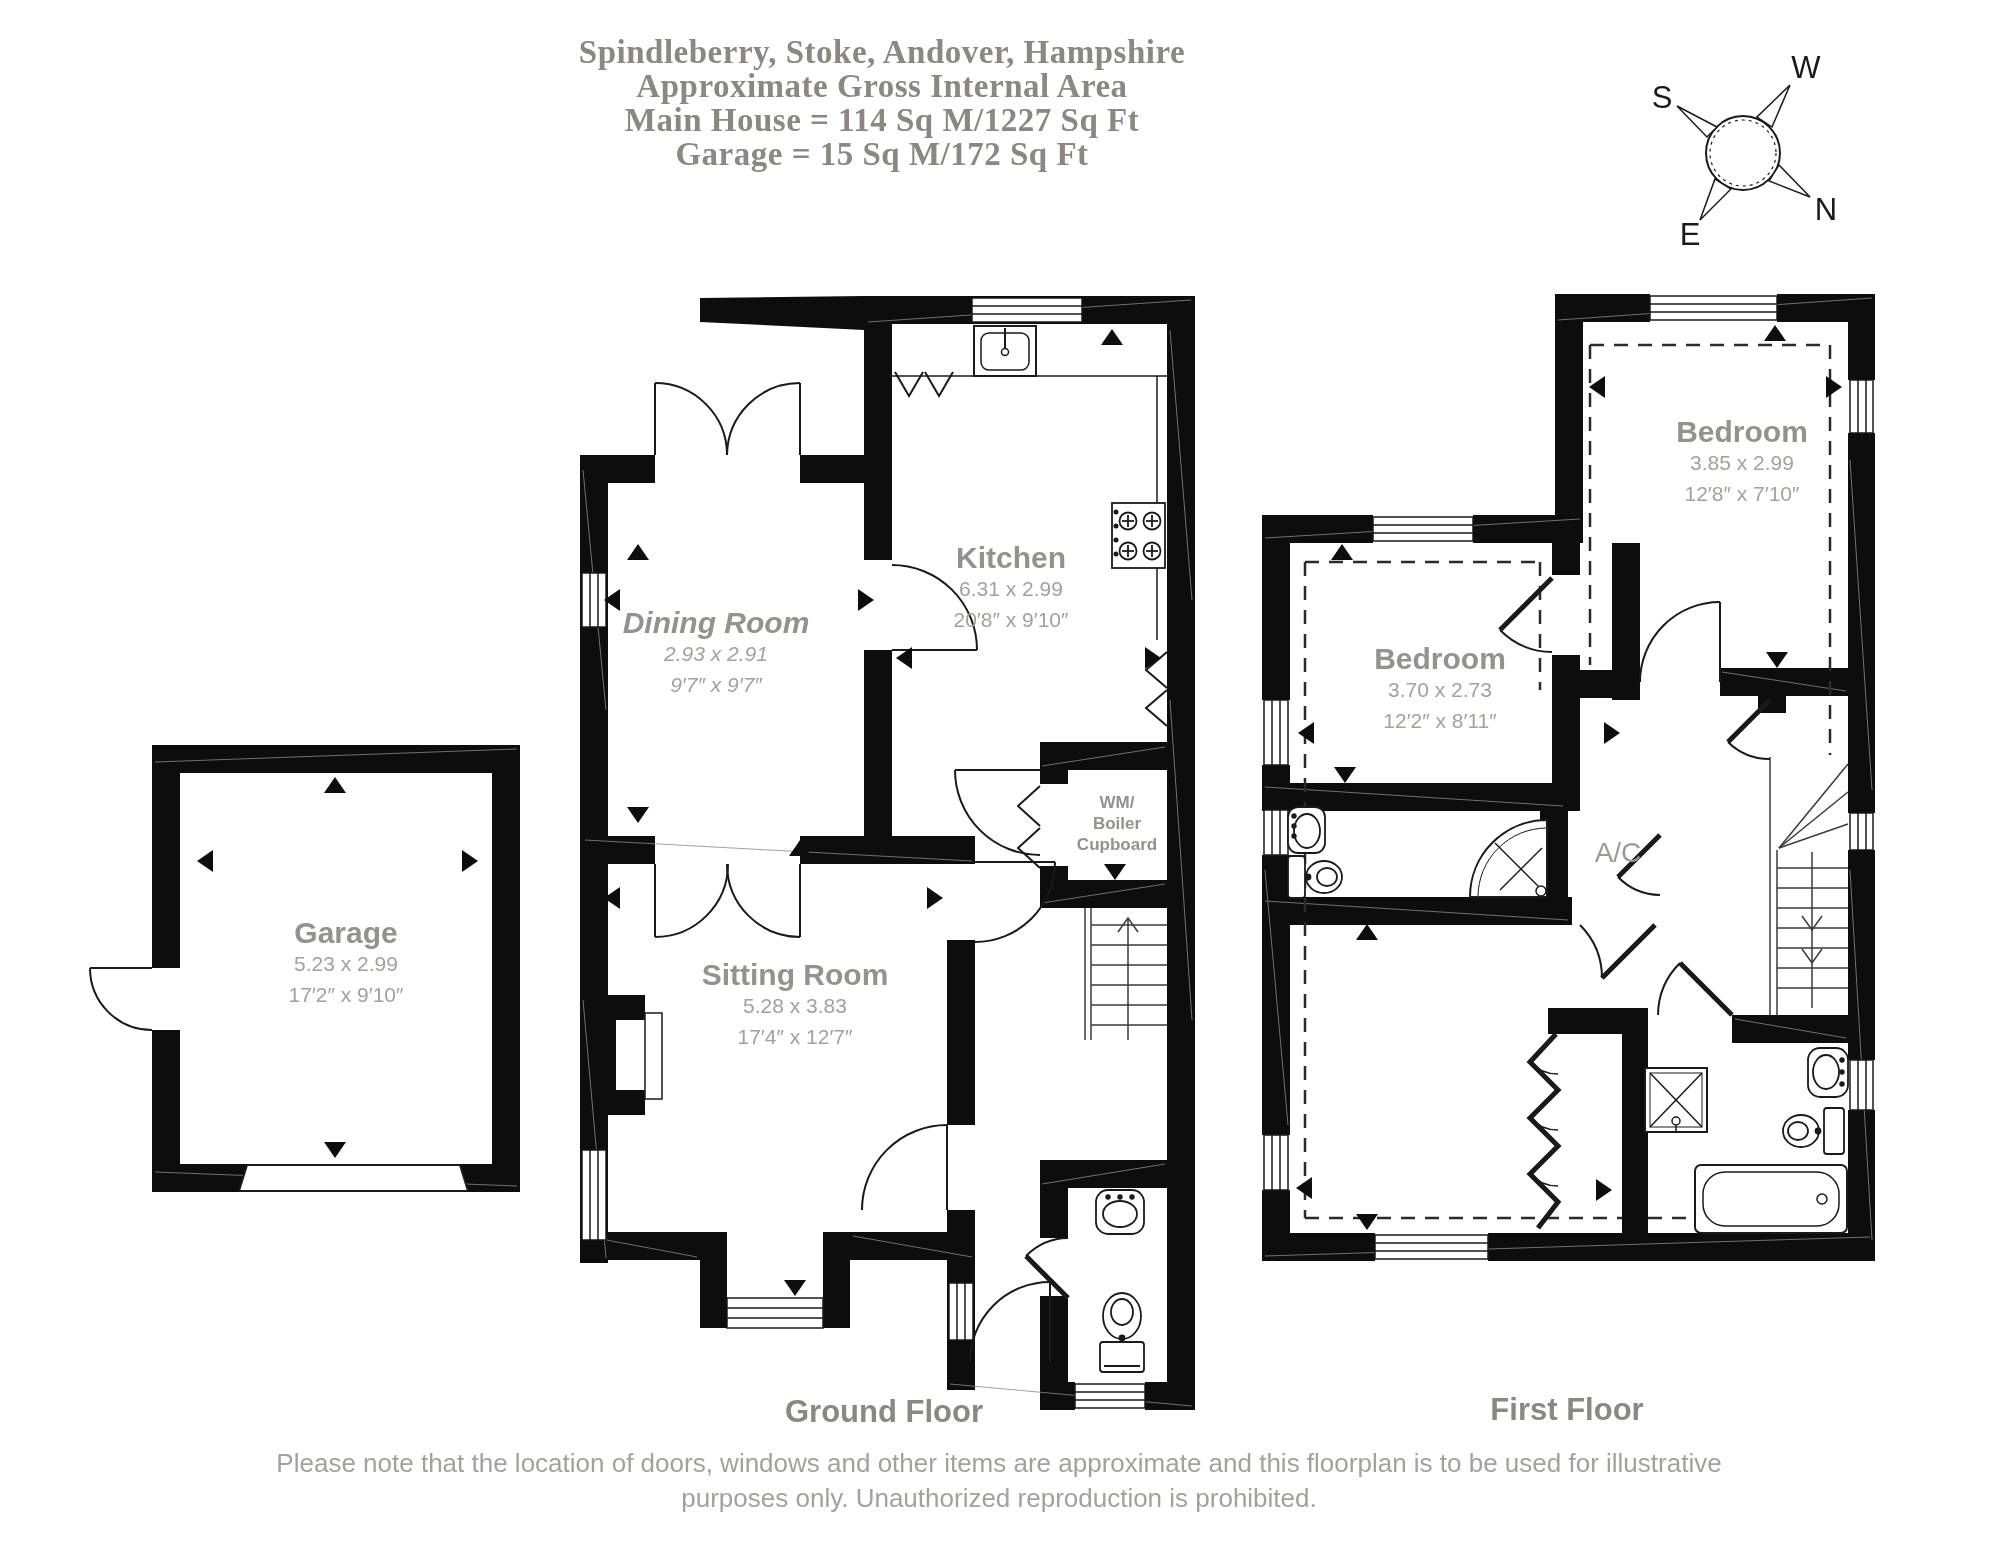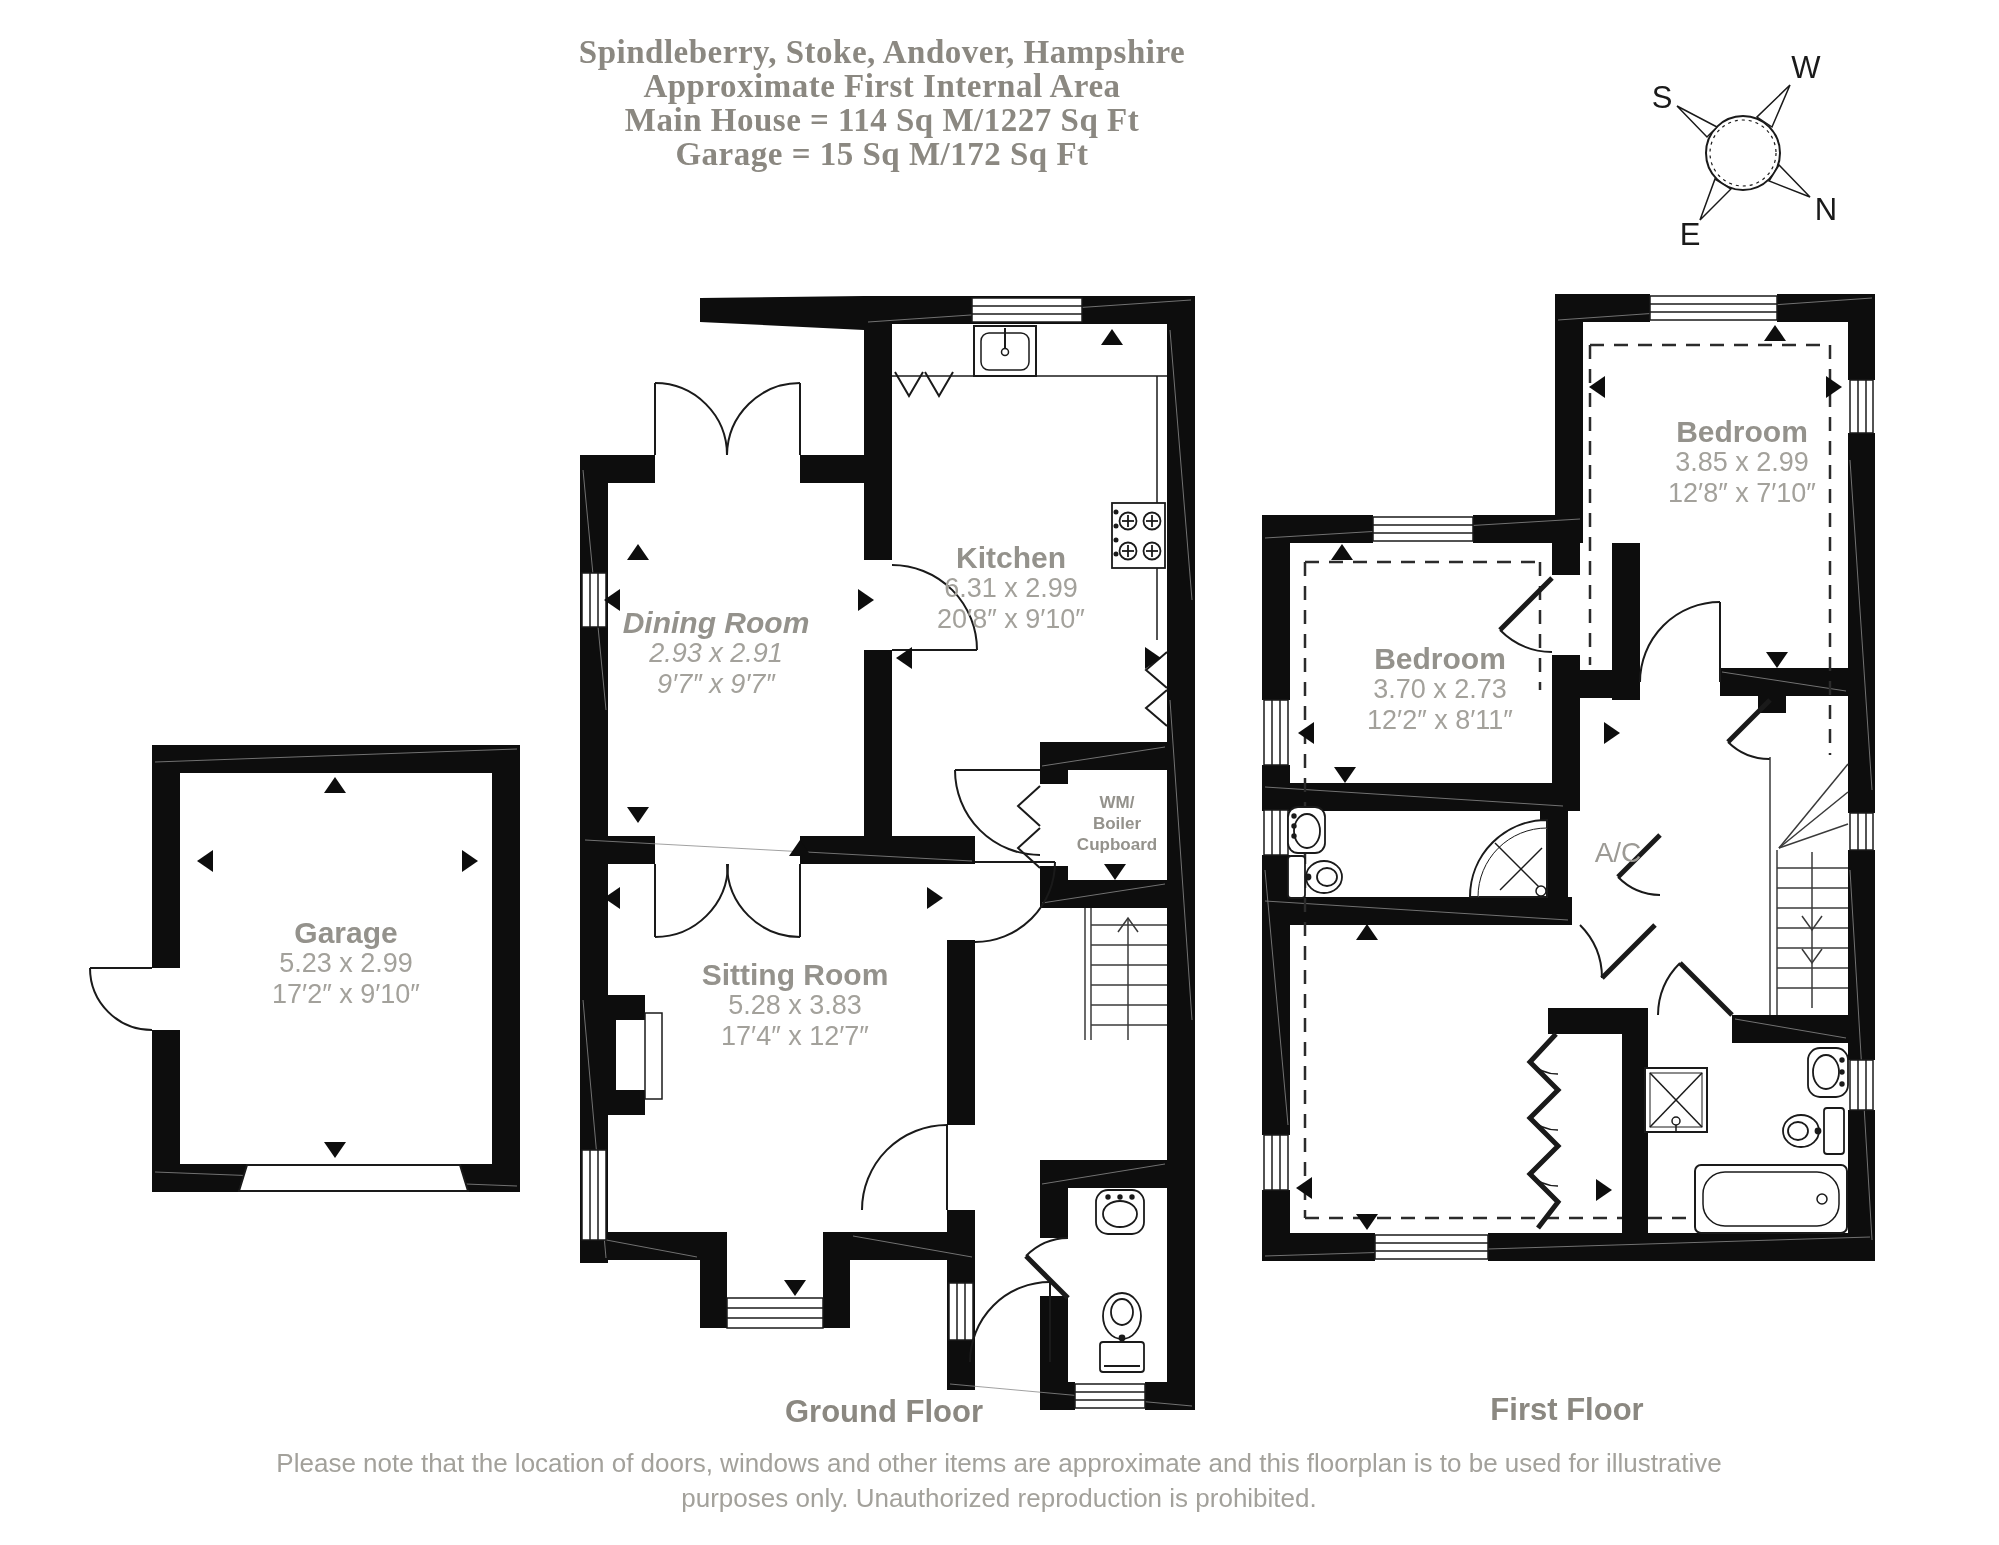--- a/index.html
+++ b/index.html
@@ -3,21 +3,21 @@
 <meta charset="utf-8">
 <style>
   html,body{margin:0;padding:0;background:#ffffff;}
   body{width:1999px;height:1545px;overflow:hidden;font-family:"Liberation Sans",sans-serif;}
   #stage{position:relative;width:1999px;height:1545px;background:#fff;}
   #plan-svg{position:absolute;left:0;top:0;}
   .abs{position:absolute;transform:translate(-50%,-50%);text-align:center;white-space:nowrap;}
   .title-block{line-height:34px;font-size:33px;font-weight:bold;color:#8b8881;letter-spacing:.5px;font-family:Liberation Serif, serif;}
   .room-label{line-height:31px;}
   .room-name{font-size:30px;font-weight:bold;color:#94928c;}
-  .room-dim{font-size:27px;color:#a3a19b;}
+  .room-dim{font-size:21px;color:#a3a19b;}
   .small-label{font-size:17px;font-weight:bold;color:#94928c;line-height:21px;}
   .ac-label{font-size:28px;color:#9c9a95;}
   .floor-label{font-size:31px;font-weight:bold;color:#8b8881;}
   .footer-line{font-size:26px;color:#a3a19b;}
 </style>
 </head>
 <body>
 
 <div id="stage">
 
@@ -510,21 +510,21 @@
       <text x="1662" y="108">S</text>
       <text x="1806" y="78">W</text>
       <text x="1826" y="220">N</text>
       <text x="1690" y="245">E</text>
     </g>
   </g>
 </svg>
 
   <div class="abs title-block" style="left:882px;top:103px;">
     <div>Spindleberry, Stoke, Andover, Hampshire</div>
-    <div>Approximate First Internal Area</div>
+    <div>Approximate Gross Internal Area</div>
     <div>Main House = 114 Sq M/1227 Sq Ft</div>
     <div>Garage = 15 Sq M/172 Sq Ft</div>
   </div>
 
   <div class="abs room-label" style="left:1011px;top:588px;">
     <div class="room-name">Kitchen</div>
     <div class="room-dim">6.31 x 2.99</div>
     <div class="room-dim">20′8″ x 9′10″</div>
   </div>
 

